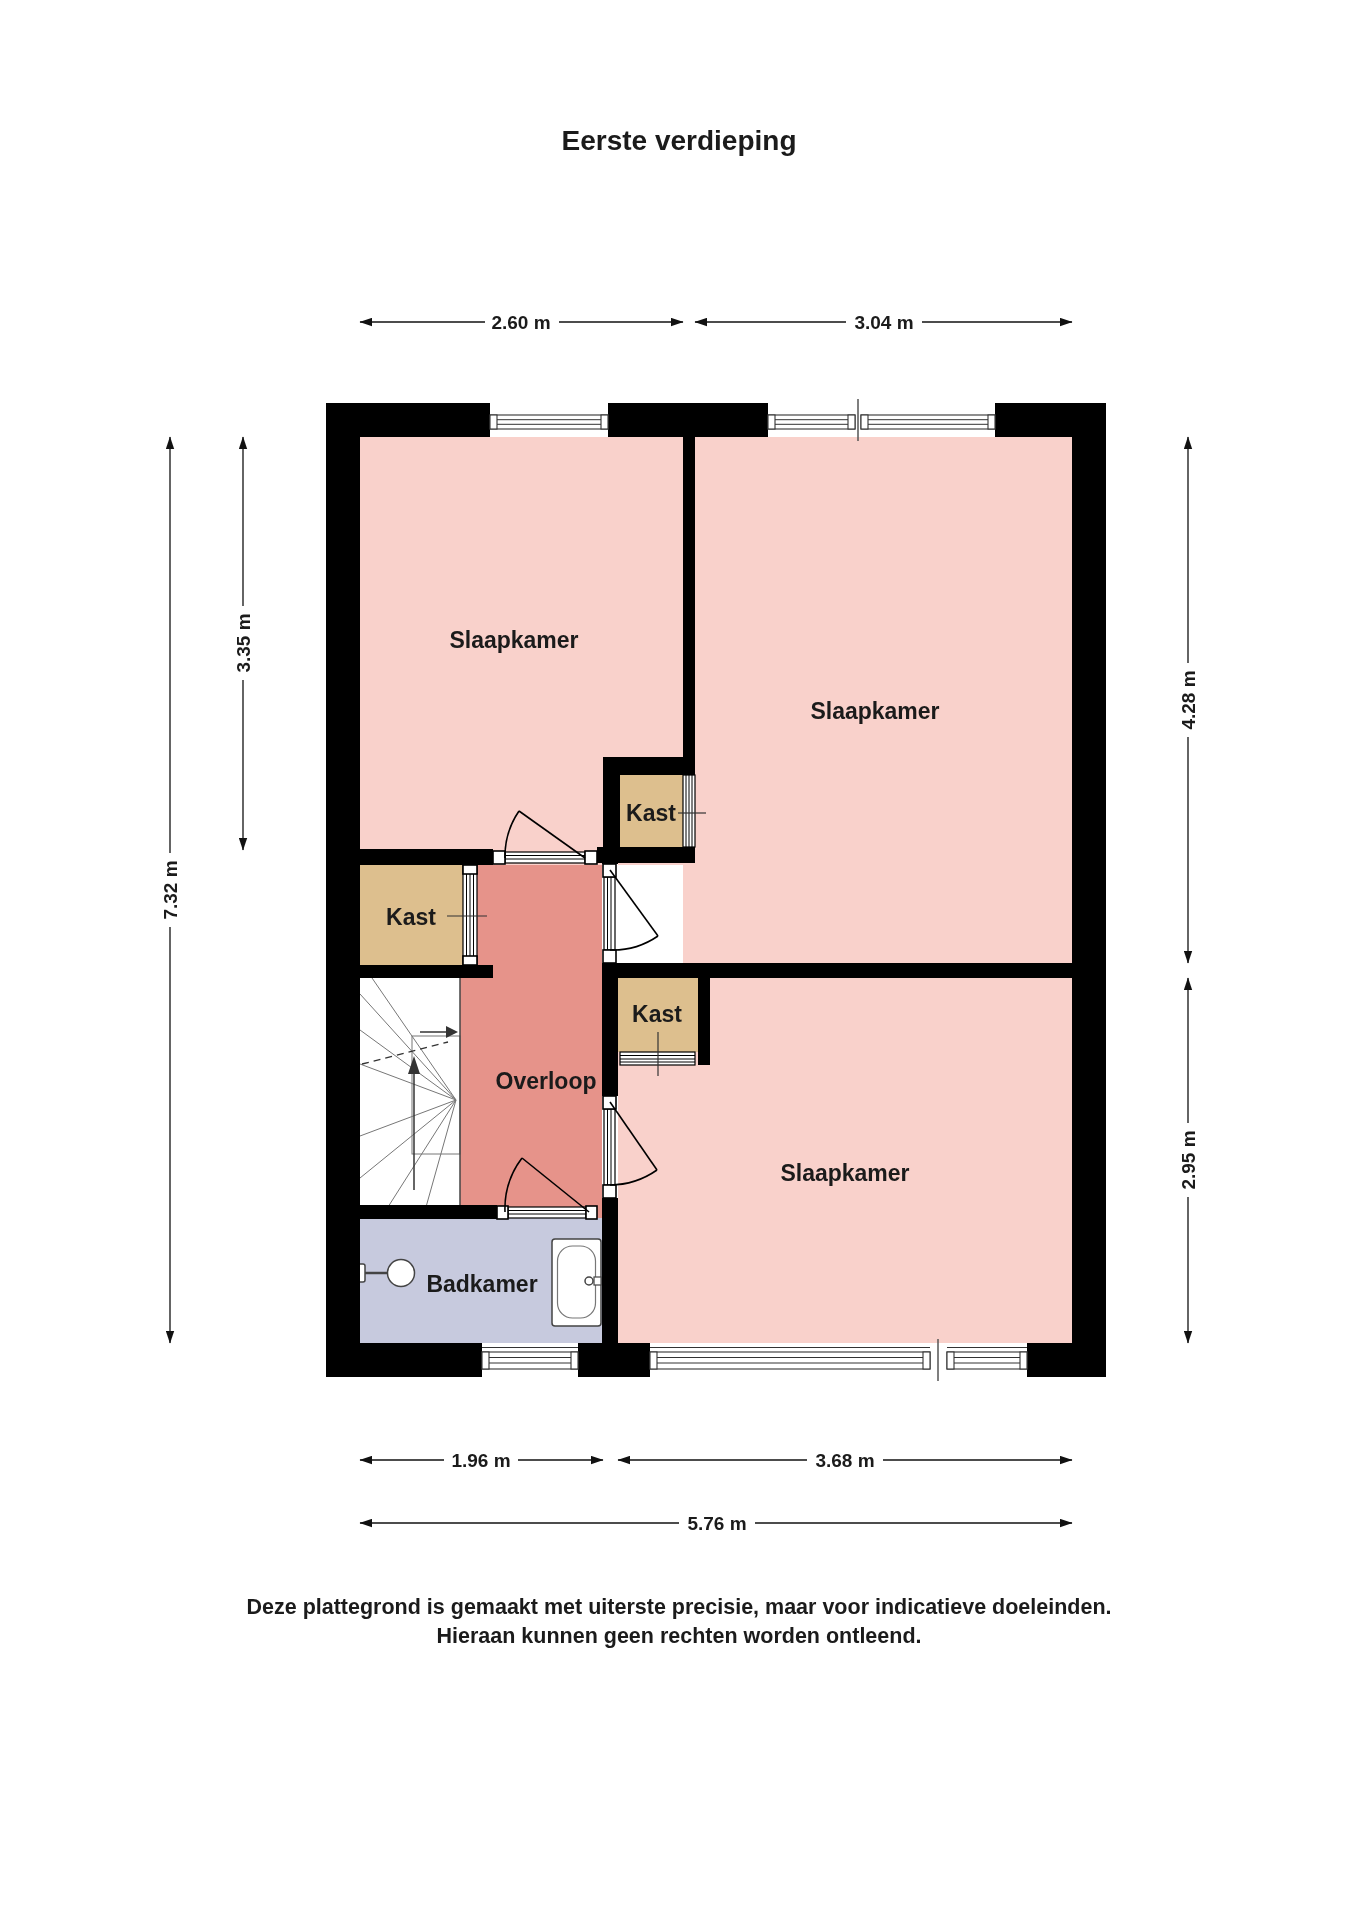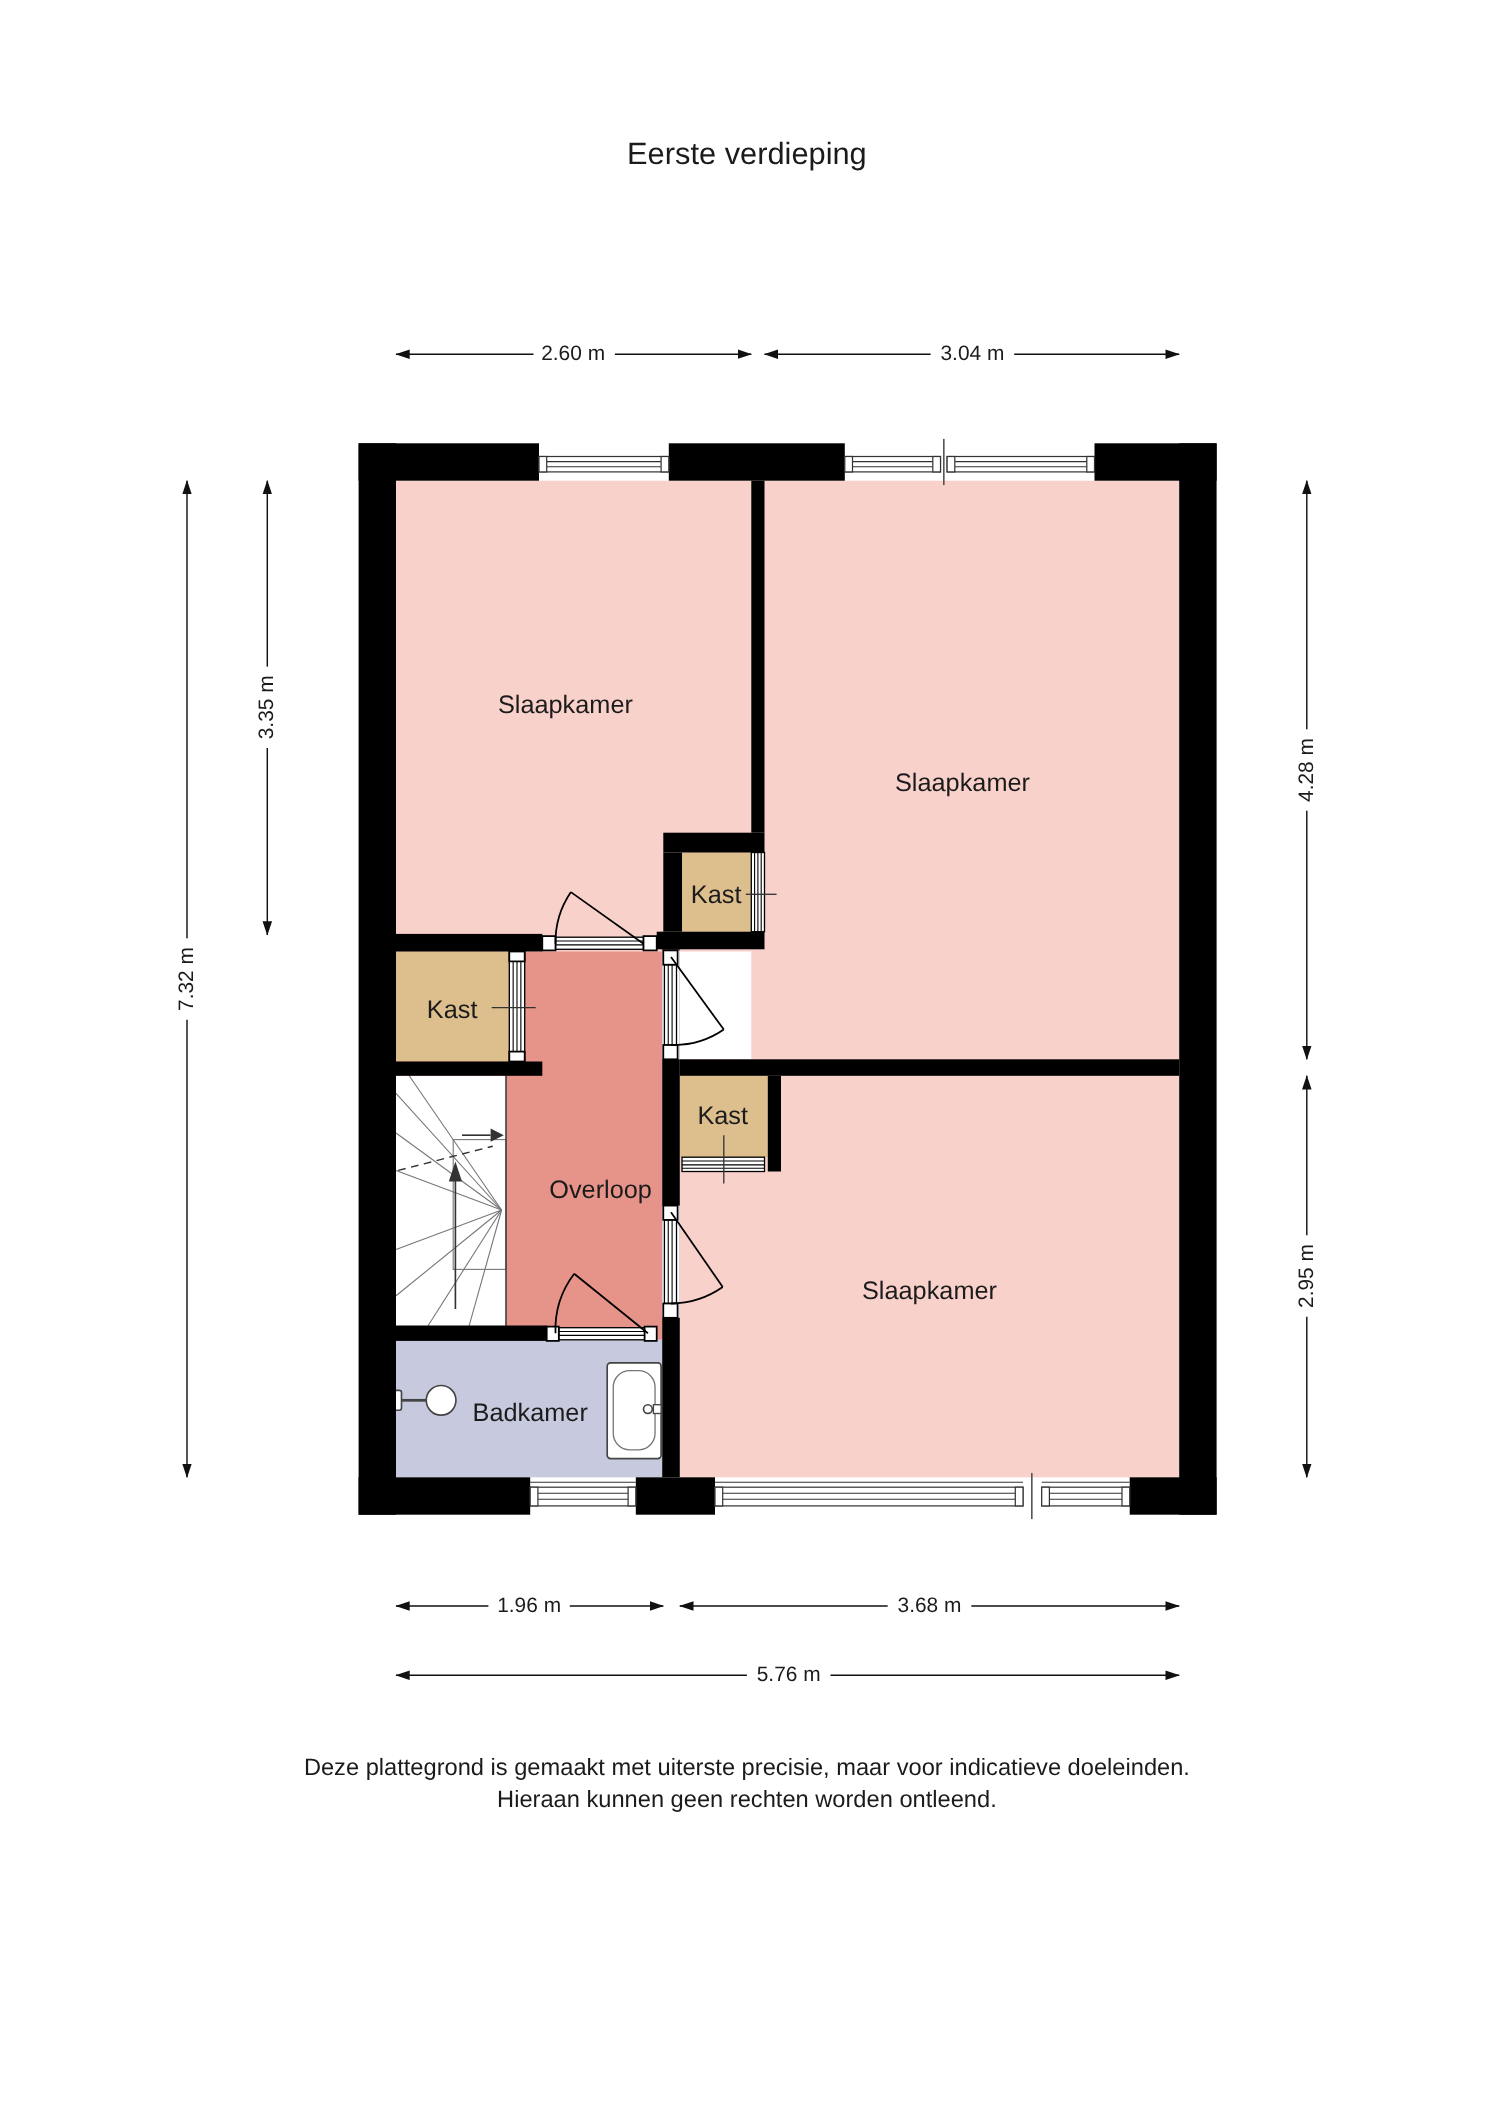--- a/index.html
+++ b/index.html
@@ -1,16 +1,16 @@
 <!DOCTYPE html>
 <html><head>
 <meta charset="utf-8">
 <style>
   html,body{margin:0;padding:0;background:#ffffff;}
-  .page{width:1358px;height:1920px;position:relative;background:#fff;}
+  .page{width:1358px;height:1920px;position:relative;background:#fff;font-weight:bold;}
   svg text{font-family:"Liberation Sans","DejaVu Sans",sans-serif;fill:#1b1b1b;}
   .title-text{font-size:28px;}
   .room-label{font-size:23px;}
   .dim-label{font-size:19px;}
   .footer-text{font-size:21.5px;}
   .wall{fill:#000;}
   .dimline{stroke:#111;stroke-width:1.3;}
   .leader{stroke:#333;stroke-width:1.2;}
   .winframe{fill:#fff;stroke:#333;stroke-width:1.1;}
   .winline{stroke:#333;stroke-width:1;}

